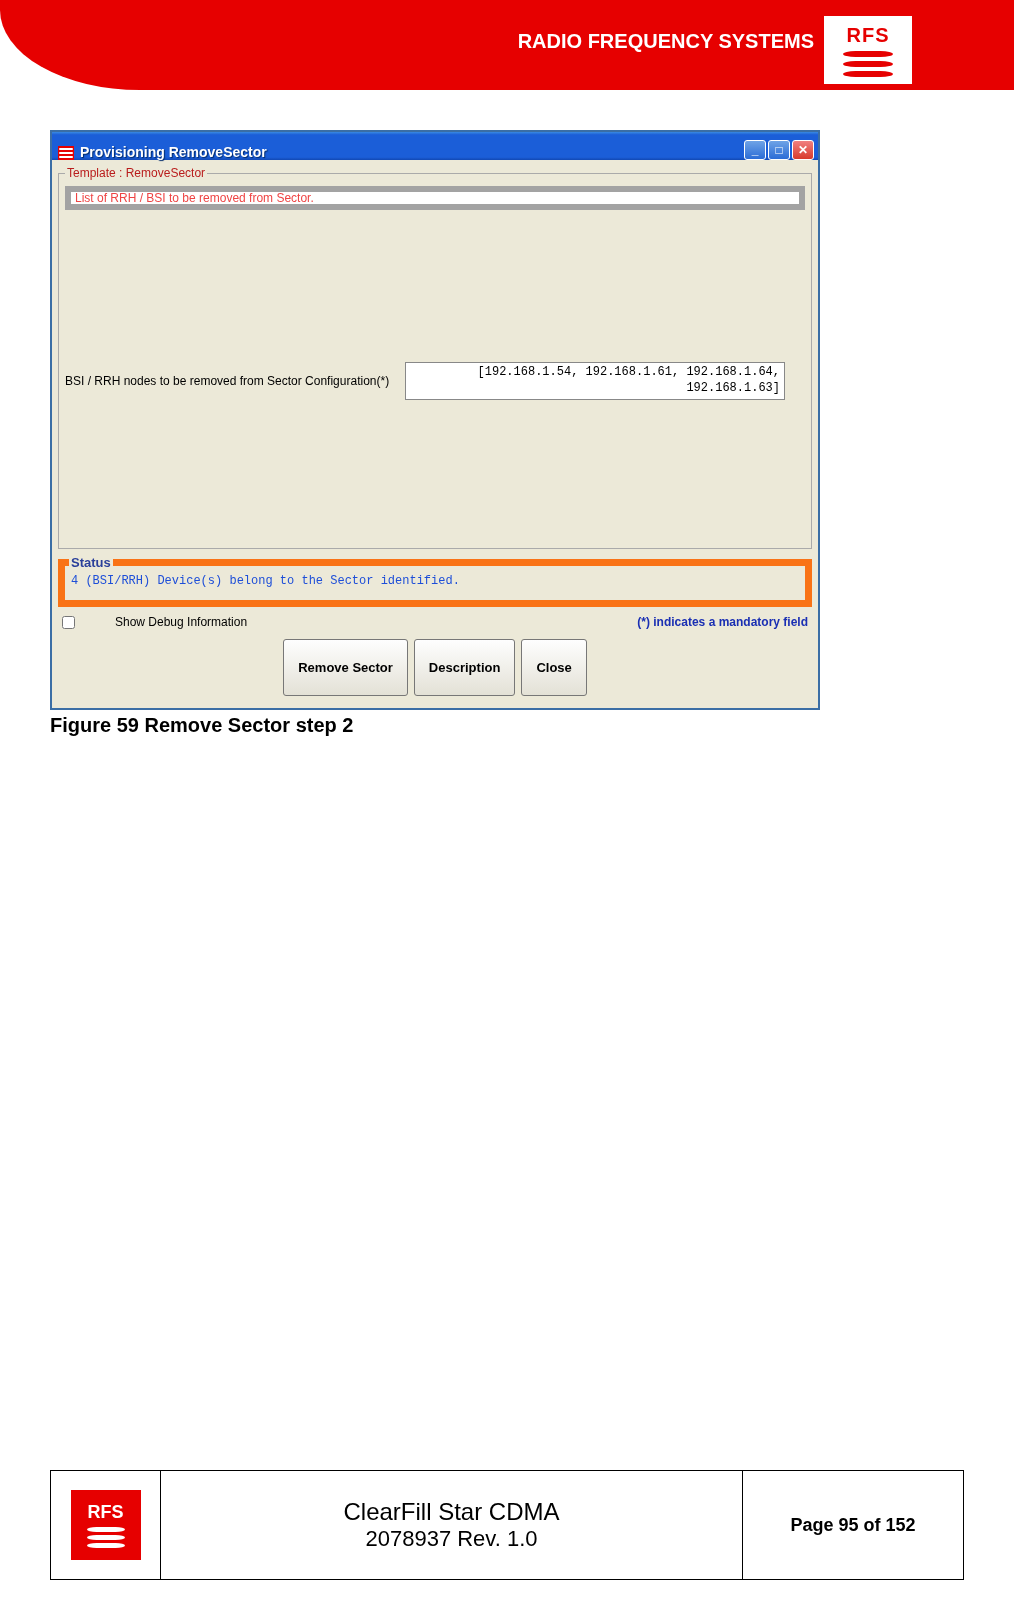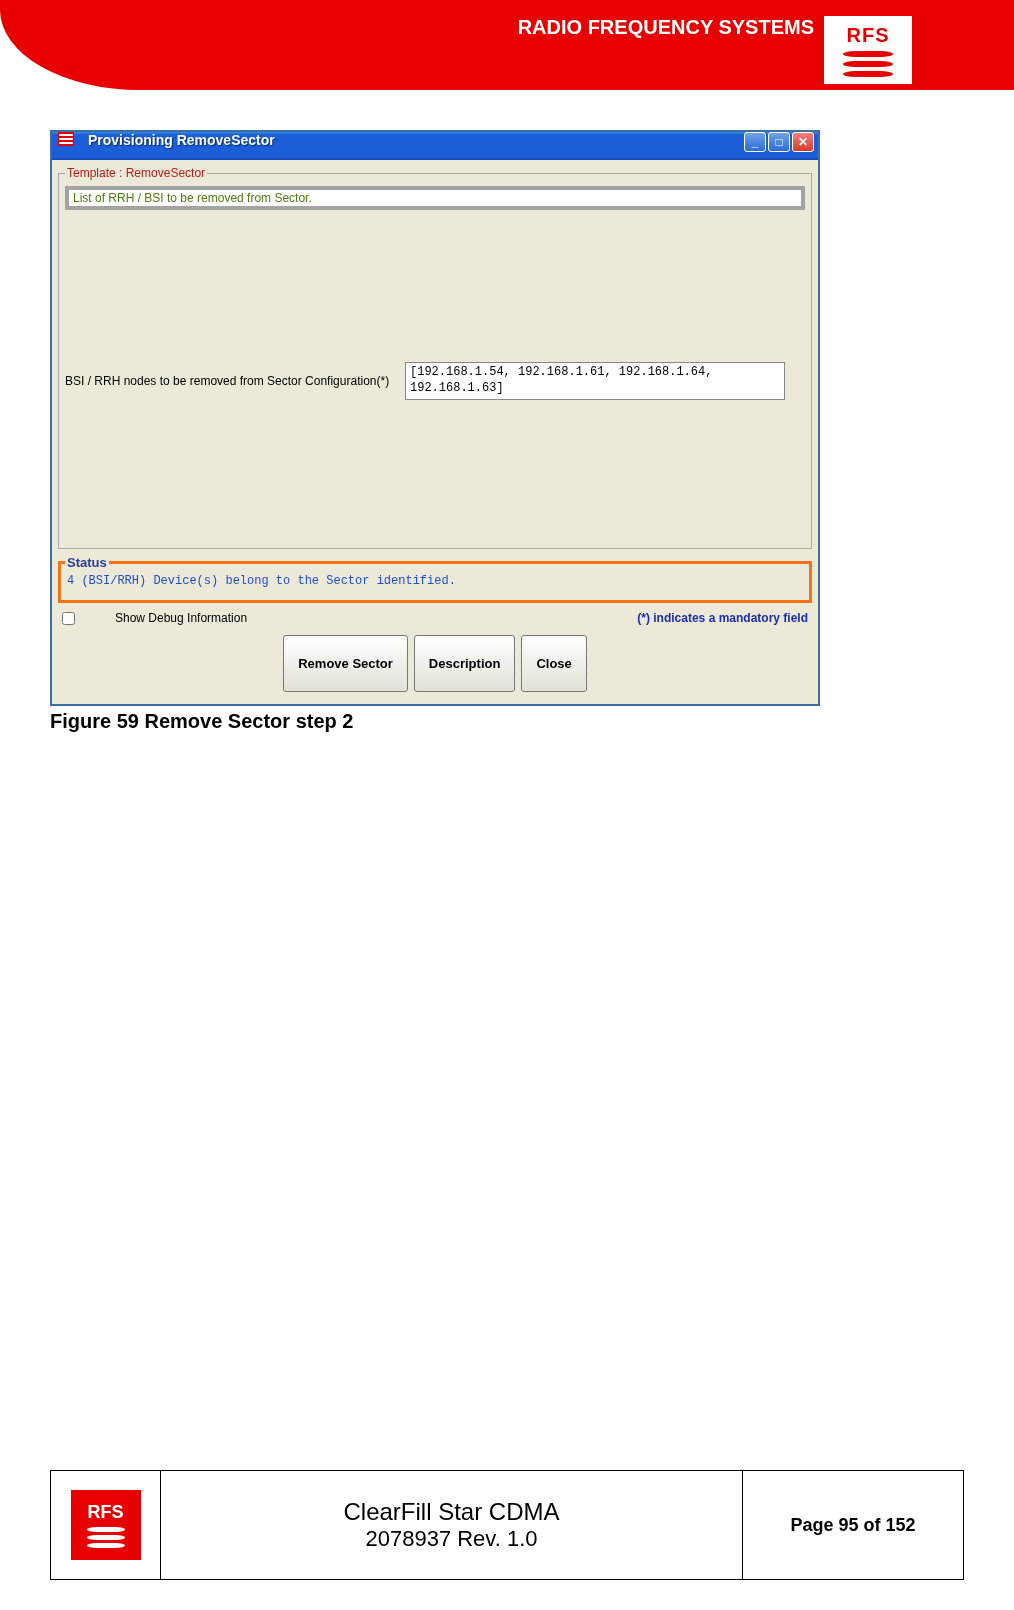--- a/index.html
+++ b/index.html
@@ -22,21 +22,21 @@
     position: absolute;
     top: 0; left: 0;
     width: 1014px;
     height: 90px;
     background: #e60000;
     border-bottom-left-radius: 140px 80px;
     z-index: 1;
   }
   .doc-header .banner-text {
     position: absolute;
-    top: 16px;
+    top: 30px;
     right: 200px;
     color: #fff;
     font-weight: bold;
     font-size: 20px;
     z-index: 3;
   }
   .doc-header .logo-box {
     position: absolute;
     top: 14px;
     right: 100px;
@@ -76,26 +76,25 @@
   
   .win-outer {
     border: 2px solid #3b6ea5;
     background: #ece9d8;
     width: 770px;
   }
   .win-titlebar {
     height: 28px;
     background: linear-gradient(to bottom, #3a8ae2 0%, #1b5ed8 10%, #1b5ed8 90%, #1148b3 100%);
     display: flex;
-    align-items: flex-start;
+    align-items: flex-end;
     padding: 0 4px 0 6px;
     color: #fff;
     font-weight: bold;
     font-size: 14px;
-    gap: 8px;
   }
   .win-titlebar .app-icon {
     width: 16px;
     height: 14px;
     background: #e60000;
     margin-right: 6px;
     display: flex;
     flex-direction: column;
     justify-content: space-around;
     padding: 1px;
@@ -133,23 +132,23 @@
   }
   fieldset.template-group legend {
     font-size: 12px;
     color: #b91c1c;
     padding: 0 2px;
   }
   .list-box {
     width: 100%;
     height: 24px;
     background: #fff;
-    border: 4px solid #a3a3a3;
-    font-size: 12px;
-    color: #4d7c0f;
+    border: 6px solid #a3a3a3;
+    font-size: 12px;
+    color: #ef4444;
     padding: 2px 4px;
     margin-bottom: 6px;
     display: flex;
     align-items: center;
   }
   .mid-area {
     height: 330px;
     display: flex;
     align-items: center;
     gap: 10px;
@@ -161,23 +160,24 @@
     flex-shrink: 0;
   }
   .ip-box {
     background: #fff;
     border: 1px solid #888;
     font-family: "Courier New", monospace;
     font-size: 12px;
     padding: 2px 4px;
     width: 380px;
     line-height: 1.3;
+    text-align: right;
   }
   fieldset.status-group {
-    border: 3px solid #f97316;
+    border: 7px solid #f97316;
     margin: 0;
     padding: 0;
   }
   fieldset.status-group legend {
     font-size: 13px;
     color: #2a3f9a;
     font-weight: bold;
     padding: 0 2px;
     margin-left: 4px;
   }

